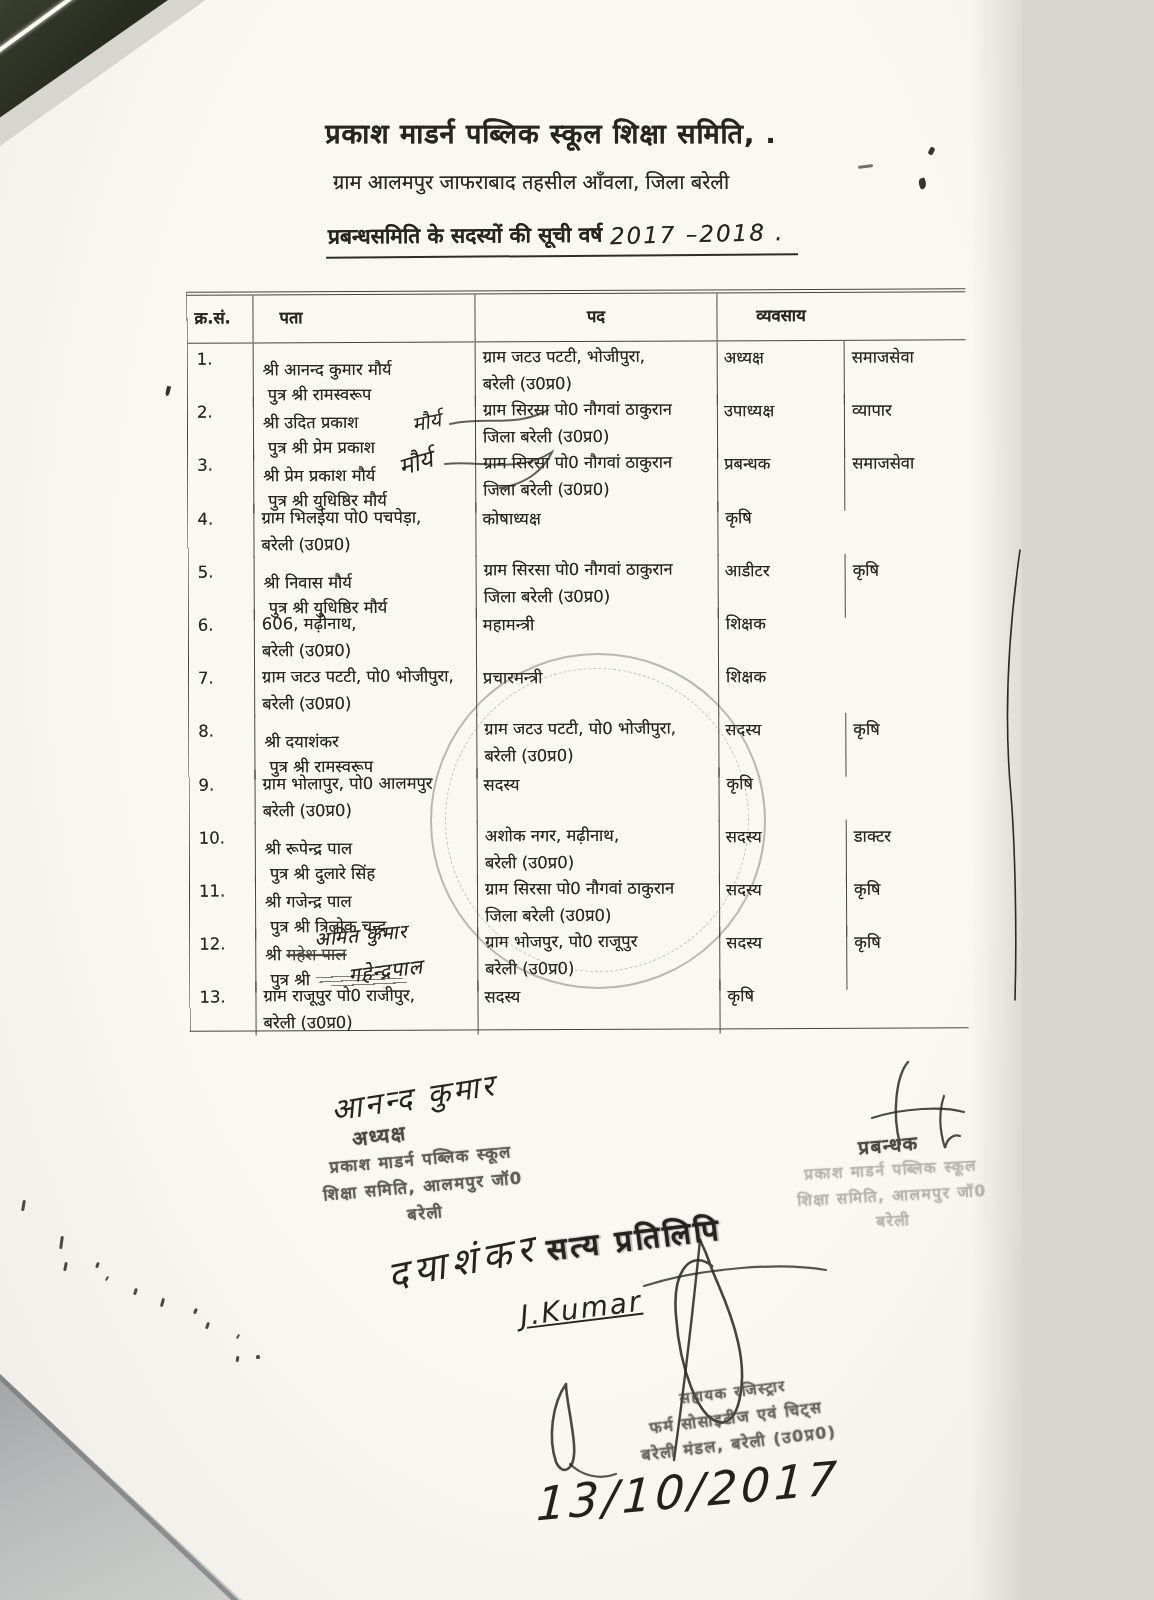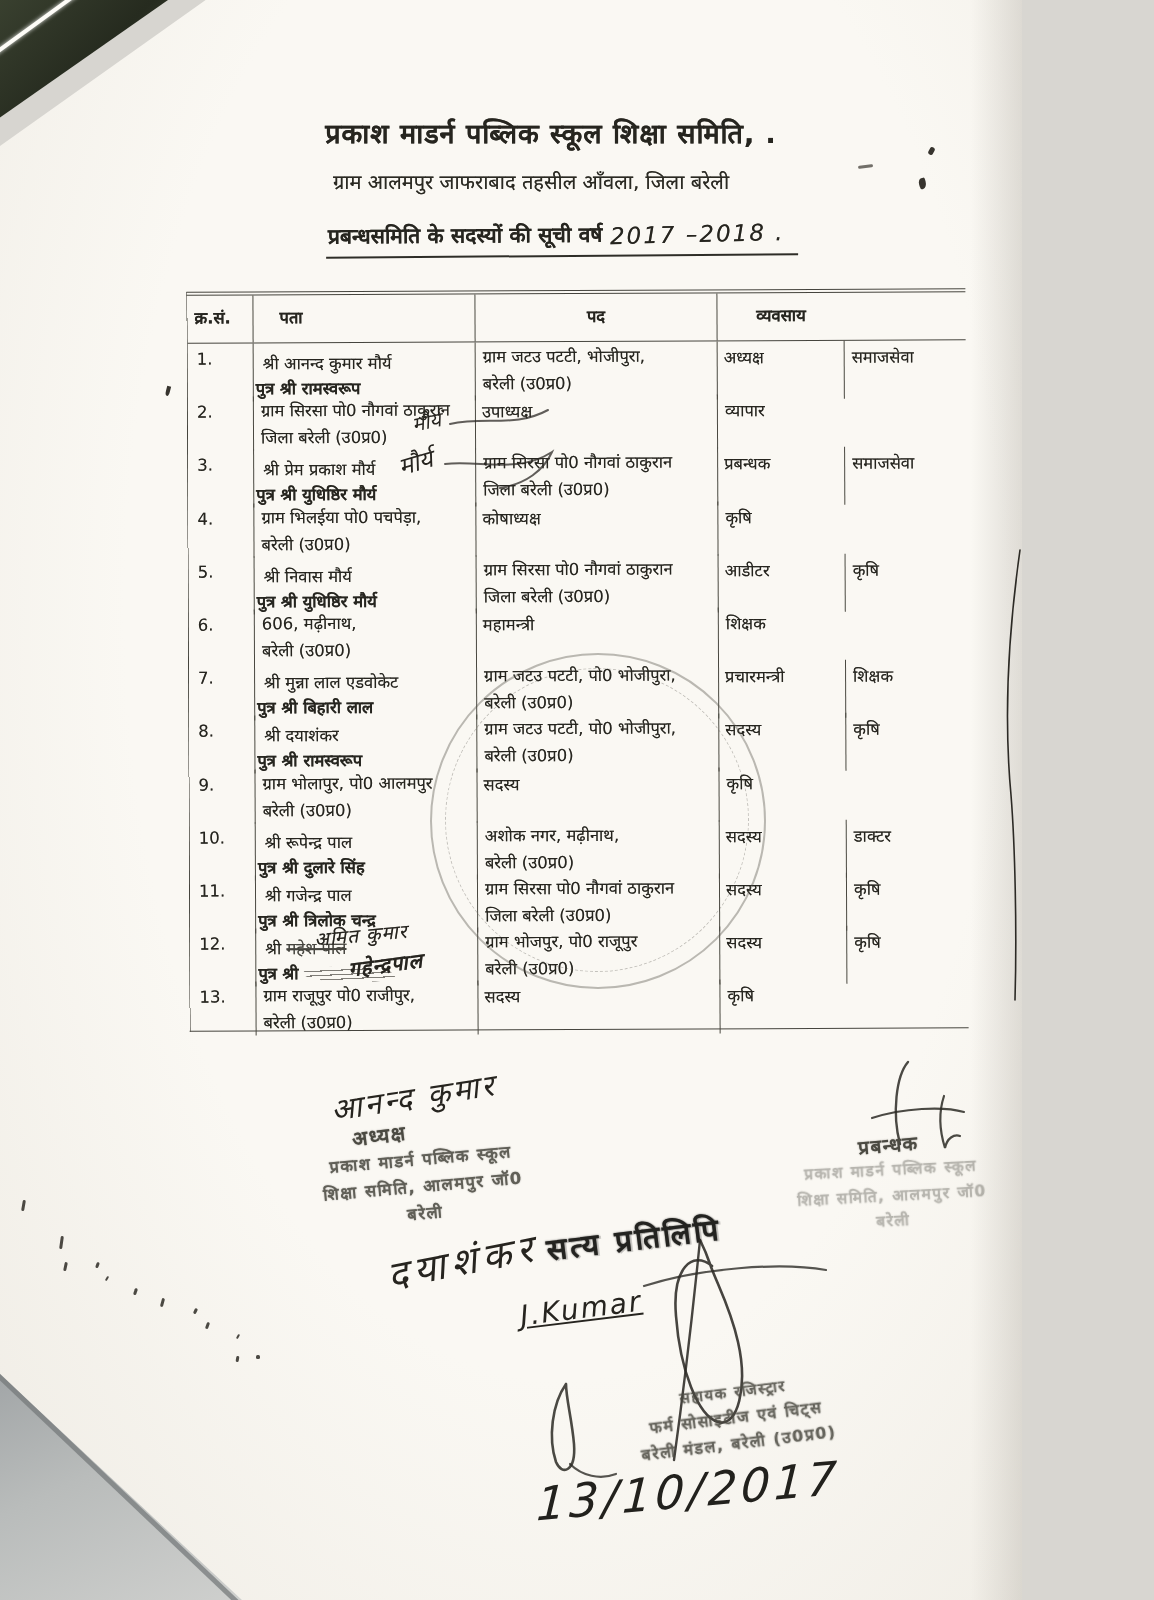--- a/index.html
+++ b/index.html
@@ -35,22 +35,22 @@
     border-top:4px double #45443d;border-left:1.6px solid #45443d;border-bottom:1.7px solid #45443d;box-sizing:border-box;}
   .tr{display:grid;grid-template-columns:66px 222px 242px 127px 122px;}
   .thead .tr{height:47px;border-bottom:1.7px solid #45443d;}
   .tbody .tr{height:53.2px;}
   .td{box-sizing:border-box;position:relative;}
   .td.b{border-right:1.5px solid #4a4941;}
   .th-ln{font-size:18.5px;font-weight:600;padding-top:10px;color:#26251f;text-shadow:0 0 .5px rgba(38,37,31,.55);}
   .ct{text-align:center;} .lt{padding-left:26px;} .snh{padding-left:7px;}
   .ln{font-size:16.5px;line-height:25px;white-space:nowrap;color:#26251f;text-shadow:0 0 .45px rgba(38,37,31,.5);}
   .sn-ln{padding-left:9px;padding-top:3px;}
-  .name-ln{padding-left:9px;padding-top:8px;position:relative;}
-  .father-ln{padding-left:2px;position:relative;font-weight:bold;}
+  .name-ln{padding-left:9px;padding-top:14px;position:relative;}
+  .father-ln{padding-left:14px;position:relative;}
   .addr-ln{padding-left:7px;padding-top:2px;}
   .post-ln,.occ-ln{padding-left:6px;padding-top:4px;}
   .occ-ln{padding-left:7px;}
   .struckprint{text-decoration:line-through;text-decoration-thickness:2px;opacity:.85;}
   .scribble-blob{display:inline-block;width:92px;height:15px;margin-left:5px;vertical-align:middle;border-radius:45% 55% 50% 50%;
     background:repeating-linear-gradient(-4deg,transparent 0 1.5px,rgba(45,42,36,.6) 1.5px 2.6px,transparent 2.6px 4.5px);transform:rotate(1.5deg);}
   .overwrite{position:absolute;font-style:italic;font-size:19px;color:#26241f;white-space:nowrap;transform:rotate(-5deg);letter-spacing:1px;}
   .ow-name{left:58px;top:-5px;}
   .ow-father{left:92px;top:-8px;font-size:20px;transform:rotate(-7deg);}
 
@@ -142,20 +142,24 @@
           </div>
           <div class="td">
             <div class="ln occ-ln">समाजसेवा</div>
           </div>
         </div>
         <div class="tr">
           <div class="td b">
             <div class="ln sn-ln">2.</div>
           </div>
           <div class="td b">
+            <div class="ln name-ln"><span>श्री उदित प्रकाश</span></div>
+            <div class="ln father-ln"><span>पुत्र श्री प्रेम प्रकाश</span></div>
+          </div>
+          <div class="td b">
             <div class="ln addr-ln">ग्राम सिरसा पो0 नौगवां ठाकुरान</div>
             <div class="ln addr-ln">जिला बरेली (उ0प्र0)</div>
           </div>
           <div class="td b">
             <div class="ln post-ln">उपाध्यक्ष</div>
           </div>
           <div class="td">
             <div class="ln occ-ln">व्यापार</div>
           </div>
         </div>
@@ -223,24 +227,20 @@
           <div class="td b">
             <div class="ln post-ln">महामन्त्री</div>
           </div>
           <div class="td">
             <div class="ln occ-ln">शिक्षक</div>
           </div>
         </div>
         <div class="tr">
           <div class="td b">
             <div class="ln sn-ln">7.</div>
-          </div>
-          <div class="td b">
-            <div class="ln name-ln"><span>श्री मुन्ना लाल एडवोकेट</span></div>
-            <div class="ln father-ln"><span>पुत्र श्री बिहारी लाल</span></div>
           </div>
           <div class="td b">
             <div class="ln addr-ln">ग्राम जटउ पटटी, पो0 भोजीपुरा,</div>
             <div class="ln addr-ln">बरेली (उ0प्र0)</div>
           </div>
           <div class="td b">
             <div class="ln post-ln">प्रचारमन्त्री</div>
           </div>
           <div class="td">
             <div class="ln occ-ln">शिक्षक</div>

